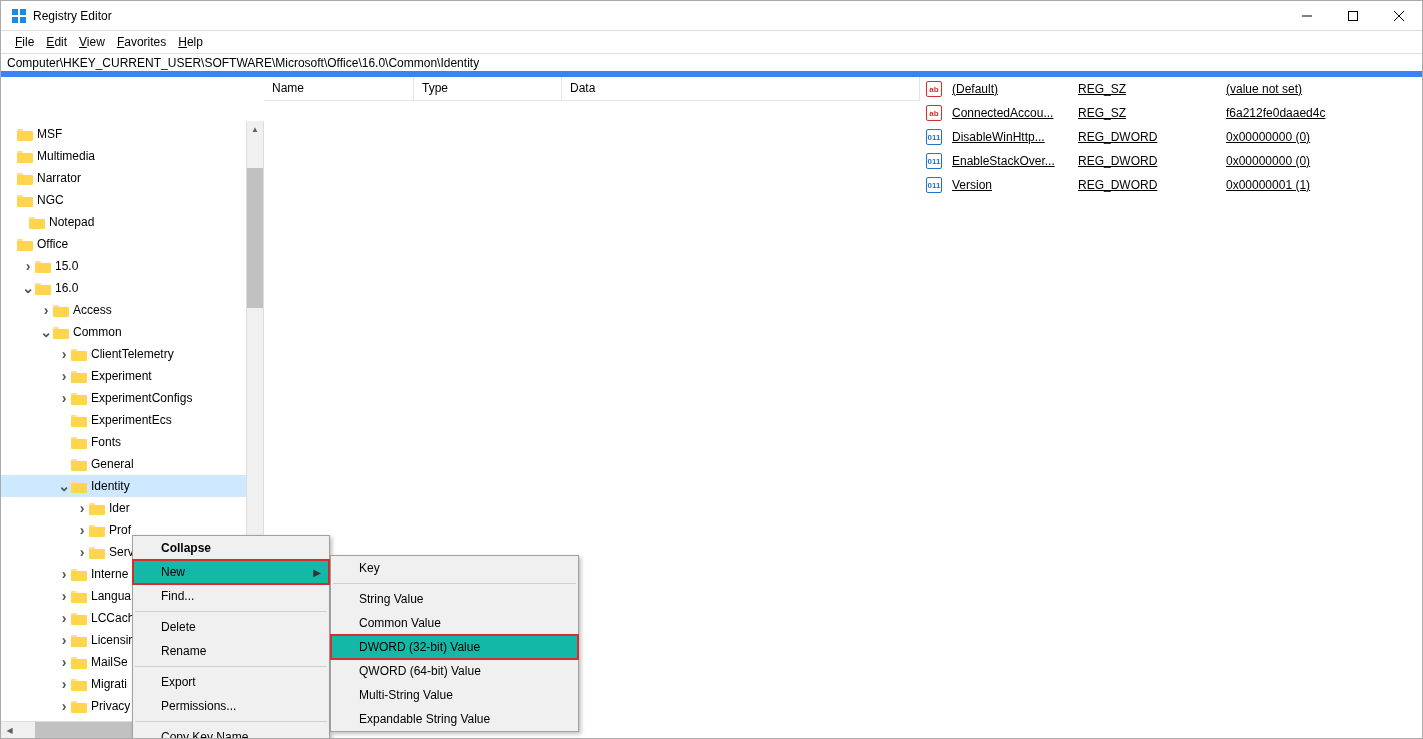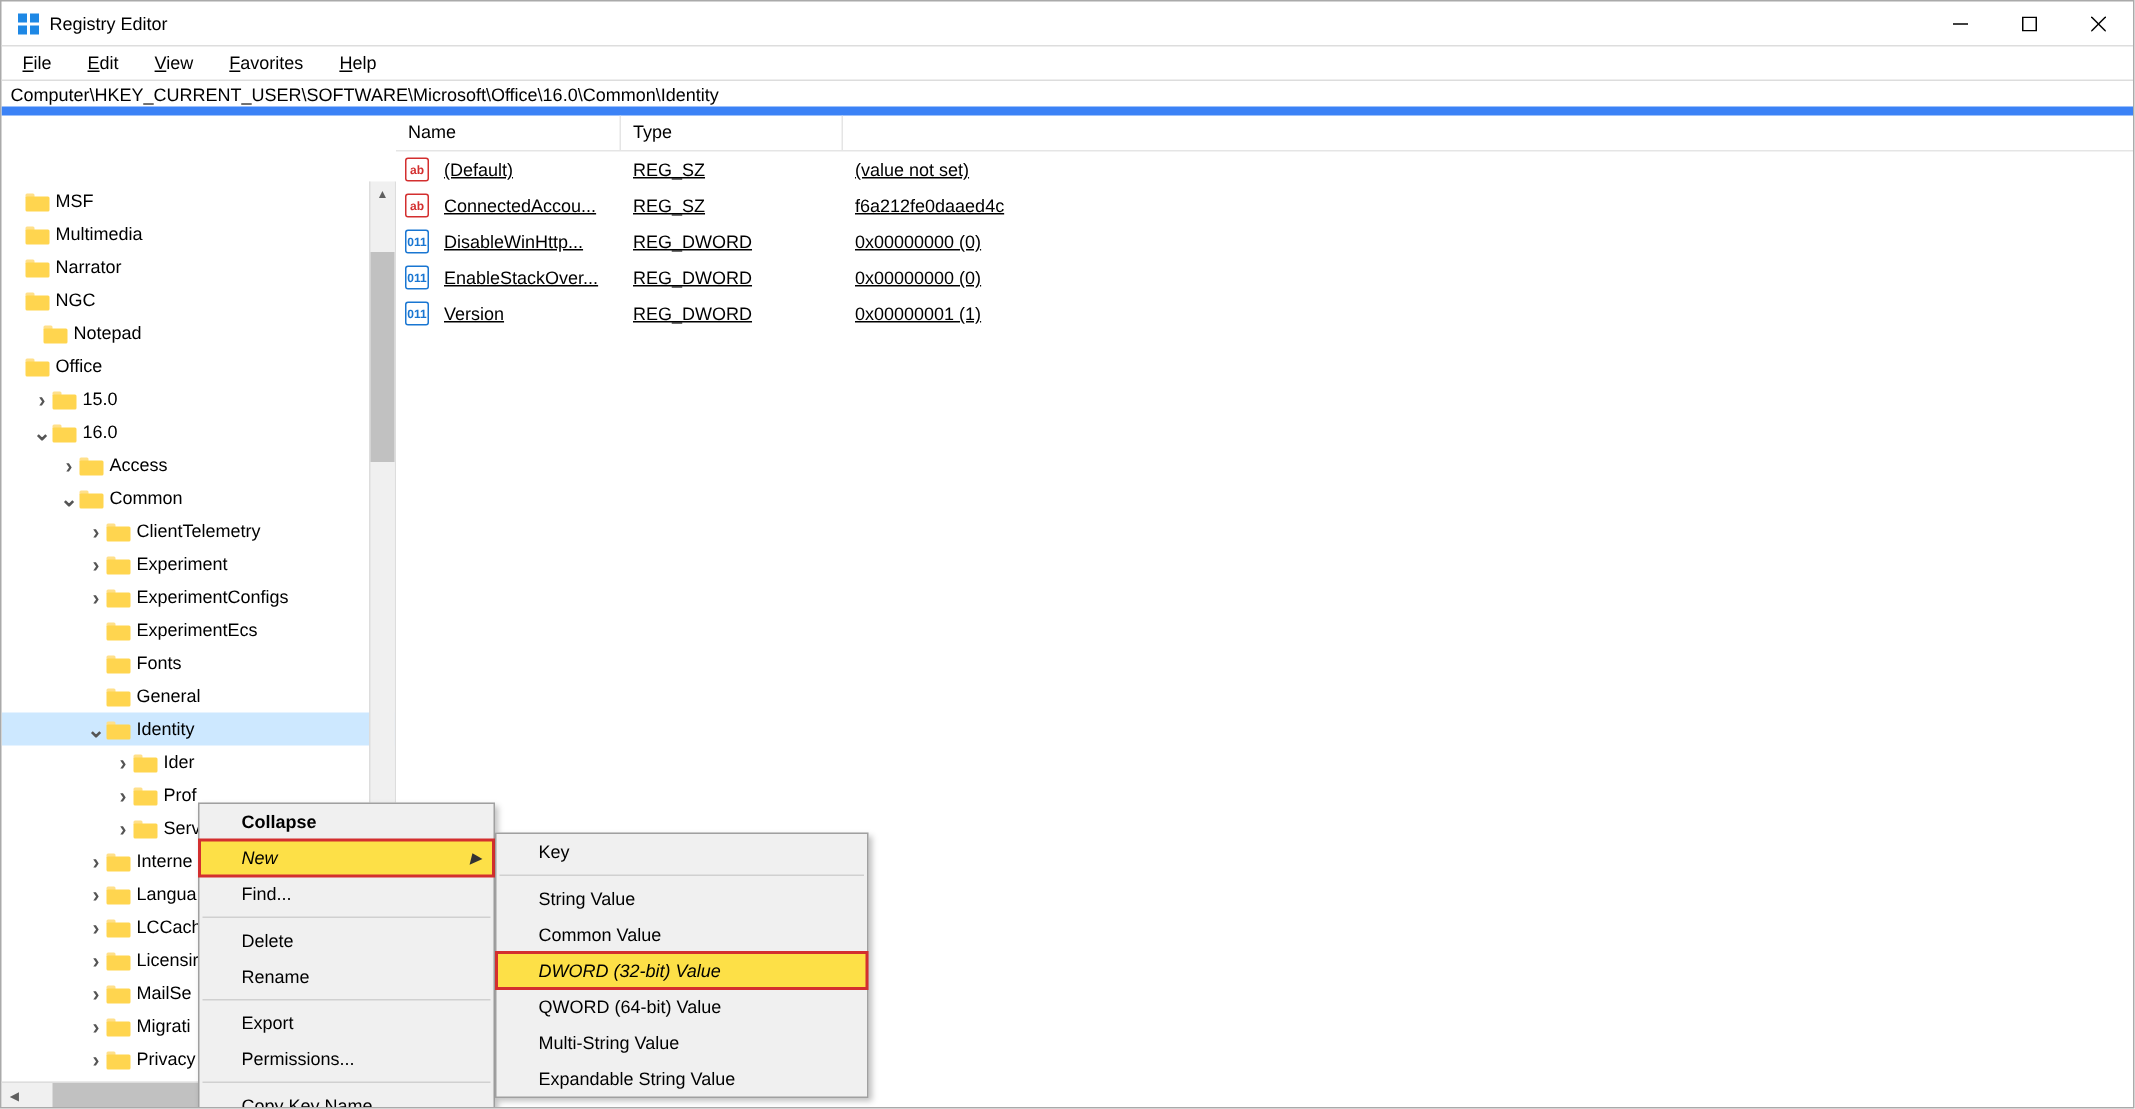--- a/index.html
+++ b/index.html
@@ -7,21 +7,21 @@
 
 
 .titlebar { height: 30px; display: flex; align-items: center; padding-left: 4px; border-bottom: 1px solid #ddd; }
 .titlebar-icon { width: 16px; height: 16px; margin: 0 6px; display: inline-flex; align-items: center; justify-content: center; }
 .titlebar-title { font-size: 12px; flex: 0 0 auto; }
 .titlebar-spacer { flex: 1; }
 .win-btn { width: 46px; height: 30px; display: flex; align-items: center; justify-content: center; }
 .win-btn svg { width: 10px; height: 10px; }
 
 
-.menubar { height: 22px; display: flex; align-items: center; padding: 0 8px; gap: 12px; }
+.menubar { height: 22px; display: flex; align-items: center; padding: 0 8px; gap: 0; }
 .menu-item { padding: 2px 6px; text-decoration: underline; text-decoration-color: transparent; }
 .menu-item::first-letter { text-decoration: underline; }
 
 
 .addressbar { height: 24px; border-top: 1px solid #ddd; border-bottom: 6px solid #3b82f6; display: flex; align-items: center; padding: 0 6px; font-size: 12px; }
 
 
 .main { flex: 1; display: flex; overflow: hidden; position: relative; }
 
 
@@ -35,37 +35,37 @@
 .folder-icon::after { content: ""; position: absolute; top: 4px; left: 0; width: 16px; height: 10px; background: #ffd54f; border-radius: 1px; }
 .tree-label { font-size: 12px; }
 .scrollbar-v { position: absolute; right: 0; top: 0; bottom: 17px; width: 17px; background: #f0f0f0; border-left: 1px solid #ddd; display: flex; flex-direction: column; }
 .scrollbar-thumb-v { background: #c1c1c1; width: 100%; height: 140px; margin-top: 30px; }
 .sb-btn { height: 17px; display:flex; align-items:center; justify-content:center; color:#606060; font-size:8px; }
 .scrollbar-h { position: absolute; left: 0; right: 17px; bottom: 0; height: 17px; background: #f0f0f0; border-top: 1px solid #ddd; display:flex; align-items:center; }
 .scrollbar-thumb-h { background: #c1c1c1; height: 100%; width: 120px; margin-left: 17px; }
 .sb-corner { position:absolute; right:0; bottom:0; width:17px; height:17px; background:#f0f0f0; border-left:1px solid #ddd; border-top:1px solid #ddd; }
 
 
-.list { flex: 1; overflow: hidden; display: flex; flex-direction: column; }
+.list { flex: 1; overflow: hidden; display: flex; flex-direction: row; }
 .list-header { height: 24px; display: flex; border-bottom: 1px solid #e5e5e5; }
 .list-header div { padding: 4px 8px; border-right: 1px solid #e5e5e5; font-size: 12px; }
 .col-name { width: 150px; }
 .col-type { width: 148px; }
 .col-data { width: 358px; }
 .list-body { flex: 1; }
 .list-row { height: 24px; display: flex; align-items: center; }
 .list-row .cell { padding: 0 8px; font-size: 12px; overflow: hidden; text-overflow: ellipsis; white-space: nowrap; text-decoration: underline; }
 .val-icon { width: 16px; height: 16px; margin-left: 6px; margin-right: 2px; display:inline-flex; align-items:center; justify-content:center; font-size:8px; font-weight:bold; border:1px solid; border-radius:2px; flex-shrink:0; }
 .val-icon.sz { color: #d32f2f; border-color: #d32f2f; background: #fff; }
 .val-icon.dw { color: #1976d2; border-color: #1976d2; background: #fff; }
 
 
 .ctx { position: absolute; background: #f0f0f0; border: 1px solid #a0a0a0; box-shadow: 2px 2px 4px rgba(0,0,0,0.25); font-size: 12px; z-index: 10; }
 .ctx-item { height: 24px; display: flex; align-items: center; padding: 0 38px 0 28px; position: relative; white-space: nowrap; }
-.ctx-item.hover { background: #fde047; font-style: italic; }
+.ctx-item.hover { background: #14b8a6; }
 .ctx-item.bold { font-weight: bold; }
 .ctx-sep { height: 1px; background: #d0d0d0; margin: 3px 2px; }
 .ctx-arrow { position: absolute; right: 8px; font-size: 10px; color: #333; }
 .red-box { outline: 2px solid #d32f2f; outline-offset: -1px; }
 
 .ctx1 { left: 131px; top: 458px; width: 198px; }
 .ctx2 { left: 329px; top: 478px; width: 249px; }
 </style>
 </head>
 <body>
@@ -268,20 +268,21 @@
       <div style="flex:1"></div>
       <div class="sb-btn" style="width:17px">▶</div>
     </div>
     <div class="sb-corner"></div>
   </div>
 
   <div class="list">
     <div class="list-header">
       <div class="col-name">Name</div>
       <div class="col-type">Type</div>
+      <div class="col-data">Data</div>
     </div>
     <div class="list-body" id="list-body">
         <div class="list-row">
           <span class="val-icon sz">ab</span>
           <span class="cell col-name" style="width: 126px;">(Default)</span>
           <span class="cell col-type">REG_SZ</span>
           <span class="cell col-data">(value not set)</span>
         </div>
         <div class="list-row">
           <span class="val-icon sz">ab</span>

